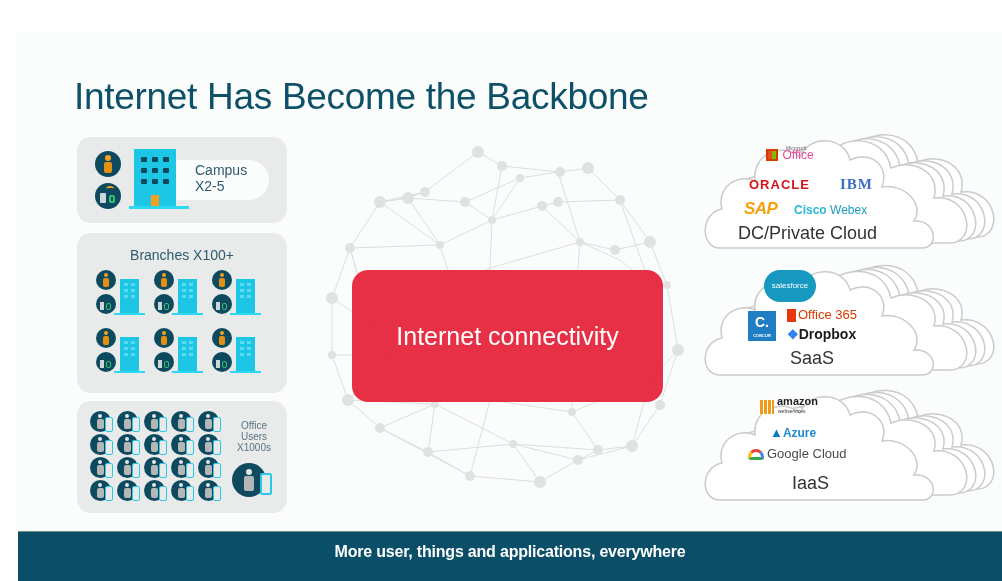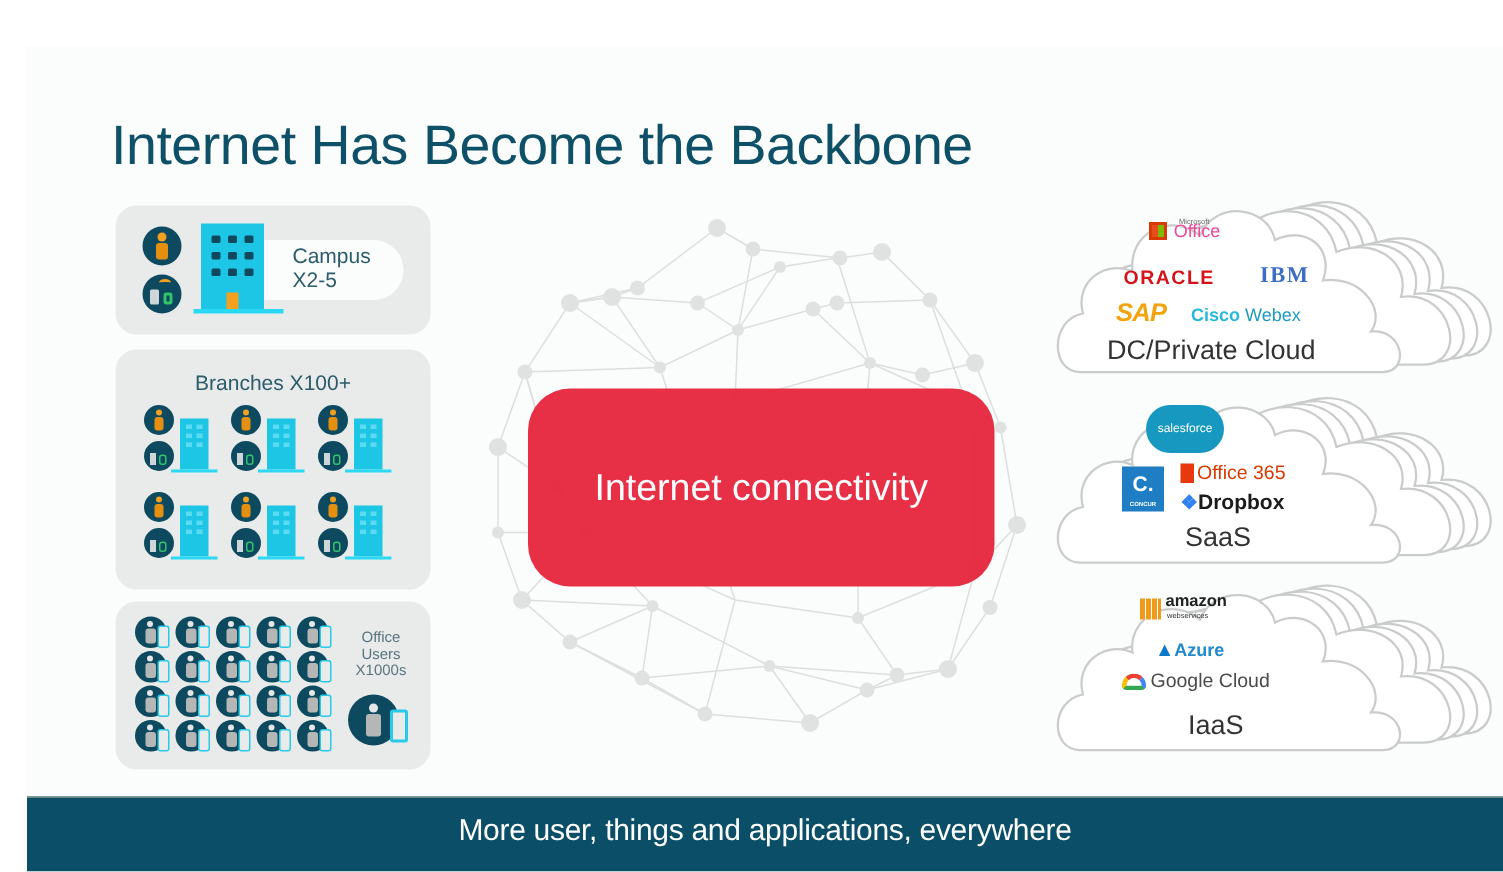--- a/index.html
+++ b/index.html
@@ -29,32 +29,32 @@
   .mobile { left: 77px; top: 401px; width: 210px; height: 112px; }
   .mobile-label { position: absolute; left: 153px; top: 19px; width: 48px; text-align: center; font-size: 10px; line-height: 11px; color: #587480; }
   .mu-circ { position: absolute; width: 21px; height: 21px; border-radius: 50%; background: #0d4a60; }
   .mu-body { position: absolute; background: #b5b7b6; border-radius: 2px; }
   .mu-head { position: absolute; background: #e6e6e6; border-radius: 50%; }
   .mu-phone { position: absolute; border: 2px solid #29c9ea; border-radius: 2px; background: #e9ebea; }
 
   
   .mesh { position: absolute; left: 320px; top: 140px; width: 380px; height: 370px; }
 
-  .callout { position: absolute; left: 352px; top: 259px; width: 311px; height: 132px; background: #e7283e; border-radius: 28px; opacity: 0.96; display: flex; align-items: center; justify-content: center; text-align: center; }
+  .callout { position: absolute; left: 352px; top: 270px; width: 311px; height: 132px; background: #e7283e; border-radius: 16px; opacity: 0.96; display: flex; align-items: center; justify-content: center; text-align: center; }
   .callout-text { color: #ffffff; font-size: 25px; line-height: 29px; font-weight: 300; }
 
   
   .cloudwrap { position: absolute; left: 700px; width: 302px; }
   .cloud-svg { position: absolute; left: 0; top: 0; }
   .cloud-cat { position: absolute; font-size: 18px; color: #333; white-space: nowrap; }
 
   .logo { position: absolute; white-space: nowrap; }
 
   .banner { position: absolute; left: 18px; top: 531px; width: 984px; height: 50px; background: #0b4e67; border-top: 1px solid #6f8a86; }
-  .banner-text { position: absolute; left: 0; width: 100%; top: 11px; text-align: center; font-size: 20px; color: #ffffff; font-weight: 400; letter-spacing: -0.2px; }
+  .banner-text { position: absolute; left: 0; width: 100%; top: 11px; text-align: center; font-size: 16px; color: #ffffff; font-weight: 700; letter-spacing: -0.2px; }
 </style>
 </head>
 <body>
 
 <div class="slide"></div>
 
 <div class="title">Internet Has Become the Backbone</div>
 
 <div class="panel campus">
   <div class="campus-label-pill"></div>

